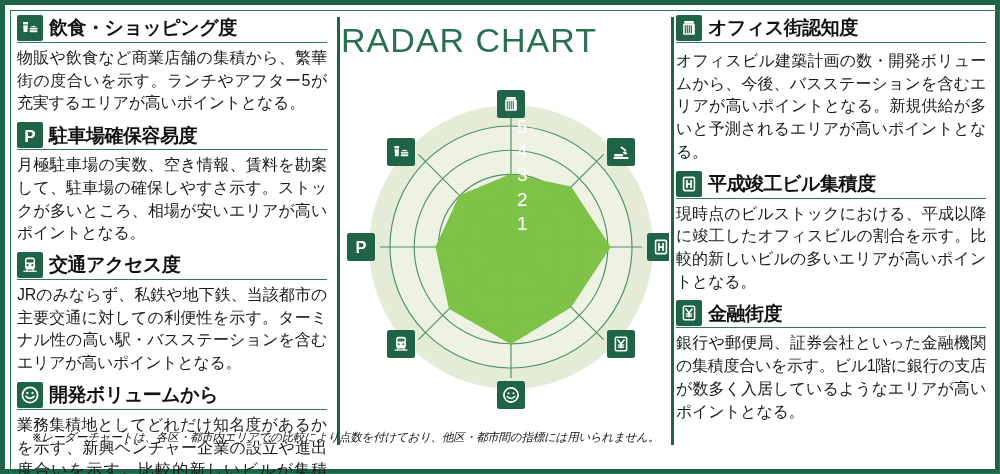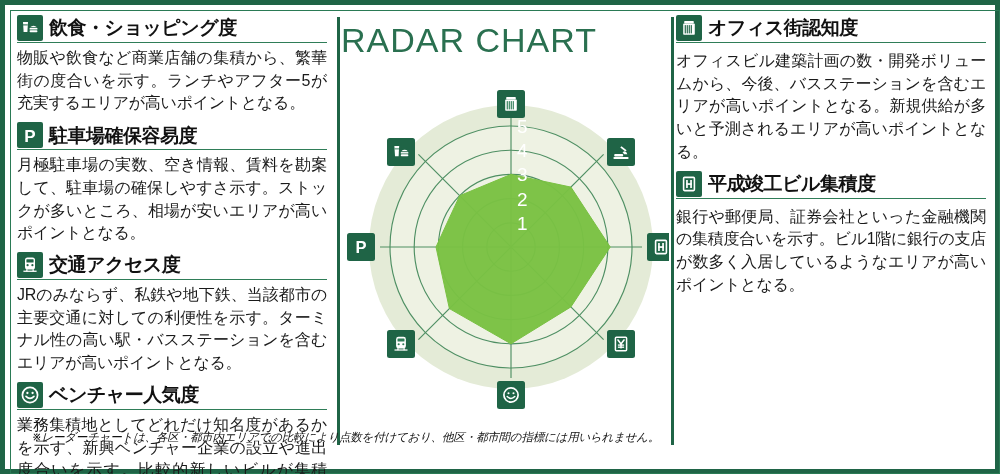--- a/index.html
+++ b/index.html
@@ -131,21 +131,21 @@
     <div class="item">
       <div class="item-head">
         <span class="ico">
           <svg width="20" height="20" viewBox="0 0 20 20">
             <circle cx="10" cy="10" r="7.6" fill="none" stroke="#ffffff" stroke-width="1.7"></circle>
             <circle cx="7.4" cy="8" r="1.15" fill="#ffffff"></circle>
             <circle cx="12.6" cy="8" r="1.15" fill="#ffffff"></circle>
             <path d="M6 11.4 q4 4 8 0" fill="none" stroke="#ffffff" stroke-width="1.6" stroke-linecap="round"></path>
           </svg>
         </span>
-        <span class="item-title">ベンチャー人気度</span>
+        <span class="item-title">開発ボリュームから</span>
       </div>
       <div class="item-body">業務集積地としてどれだけ知名度があるかを示す、新興ベンチャー企業の設立や進出度合いを示す。比較的新しいビルが集積し、しかも賃料が安めなエリアが高いポイントとなる。</div>
     </div>
 
   </div>
 
   <div class="center">
     <div class="chart-title">RADAR CHART</div>
 
     <div class="chart-wrap">
@@ -322,23 +322,36 @@
         <span class="ico">
           <svg width="20" height="20" viewBox="0 0 20 20">
             <rect x="4.6" y="3.4" width="10.8" height="13.2" rx="1" fill="none" stroke="#ffffff" stroke-width="1.6"></rect>
             <rect x="7.1" y="6" width="1.7" height="8" fill="#ffffff"></rect>
             <rect x="11.2" y="6" width="1.7" height="8" fill="#ffffff"></rect>
             <rect x="7.1" y="9.2" width="5.8" height="1.7" fill="#ffffff"></rect>
           </svg>
         </span>
         <span class="item-title">平成竣工ビル集積度</span>
       </div>
-    </div>
-
-    <div class="item">
+      <div class="item-body">現時点のビルストックにおける、平成以降に竣工したオフィスビルの割合を示す。比較的新しいビルの多いエリアが高いポイントとなる。</div>
+    </div>
+
+    <div class="item">
+      <div class="item-head">
+        <span class="ico">
+          <svg width="20" height="20" viewBox="0 0 20 20">
+            <rect x="4.4" y="3.2" width="11.2" height="13.6" rx="1" fill="none" stroke="#ffffff" stroke-width="1.5"></rect>
+            <path d="M7 6 L10 10 L13 6" fill="none" stroke="#ffffff" stroke-width="1.6" stroke-linecap="round"></path>
+            <rect x="6.9" y="10.4" width="6.2" height="1.35" fill="#ffffff"></rect>
+            <rect x="6.9" y="12.5" width="6.2" height="1.35" fill="#ffffff"></rect>
+            <rect x="9.25" y="9.8" width="1.5" height="4.6" fill="#ffffff"></rect>
+          </svg>
+        </span>
+        <span class="item-title">金融街度</span>
+      </div>
       <div class="item-body">銀行や郵便局、証券会社といった金融機関の集積度合いを示す。ビル1階に銀行の支店が数多く入居しているようなエリアが高いポイントとなる。</div>
     </div>
 
   </div>
 
   <div class="footnote">※レーダーチャートは、各区・都市内エリアでの比較により点数を付けており、他区・都市間の指標には用いられません。</div>
 
 </div>
 
 </body></html>

